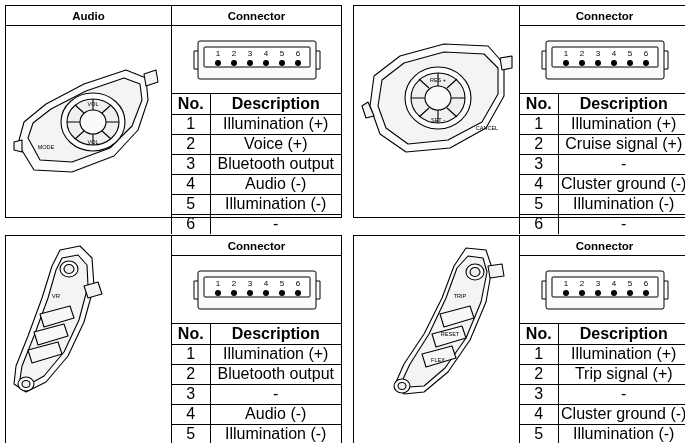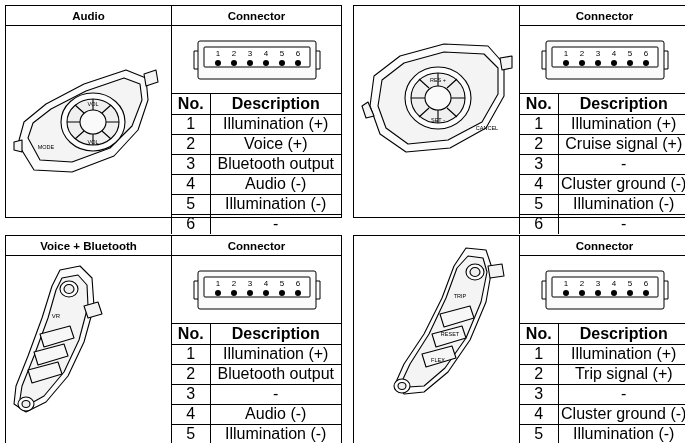--- a/index.html
+++ b/index.html
@@ -284,21 +284,20 @@
           <td>6</td>
           <td class="last">-</td>
         </tr>
       </tbody>
         </table>
     </div>
   </div>
 
   <div class="panel">
     <div class="panel-left">
-      <div class="hdr">Voice + Bluetooth</div>
       <div class="switch-area">
         <svg width="166" height="192" viewBox="0 0 166 192">
           <g fill="none" stroke="#000" stroke-width="1.1" stroke-linejoin="round">
             <path d="M54 14 L74 10 L86 22 L88 50 L78 86 L62 120 L40 146 L20 156 L8 148 L10 130 L22 100 L36 62 L46 30 Z" fill="#fbfbfb"></path>
             <path d="M56 22 L72 19 L81 29 L82 50 L73 84 L58 116 L38 140 L22 149 L14 143 L16 130 L28 100 L42 62 L50 34 Z" fill="#f4f4f4"></path>
             <ellipse cx="63" cy="33" rx="9" ry="8" fill="#fdfdfd"></ellipse>
             <ellipse cx="63" cy="33" rx="5" ry="4.5" fill="#efefef"></ellipse>
             <path d="M34 78 L64 70 L68 82 L38 91 Z" fill="#f7f7f7"></path>
             <path d="M28 96 L58 88 L62 100 L32 109 Z" fill="#f7f7f7"></path>
             <path d="M22 114 L52 106 L56 118 L26 127 Z" fill="#f7f7f7"></path>

